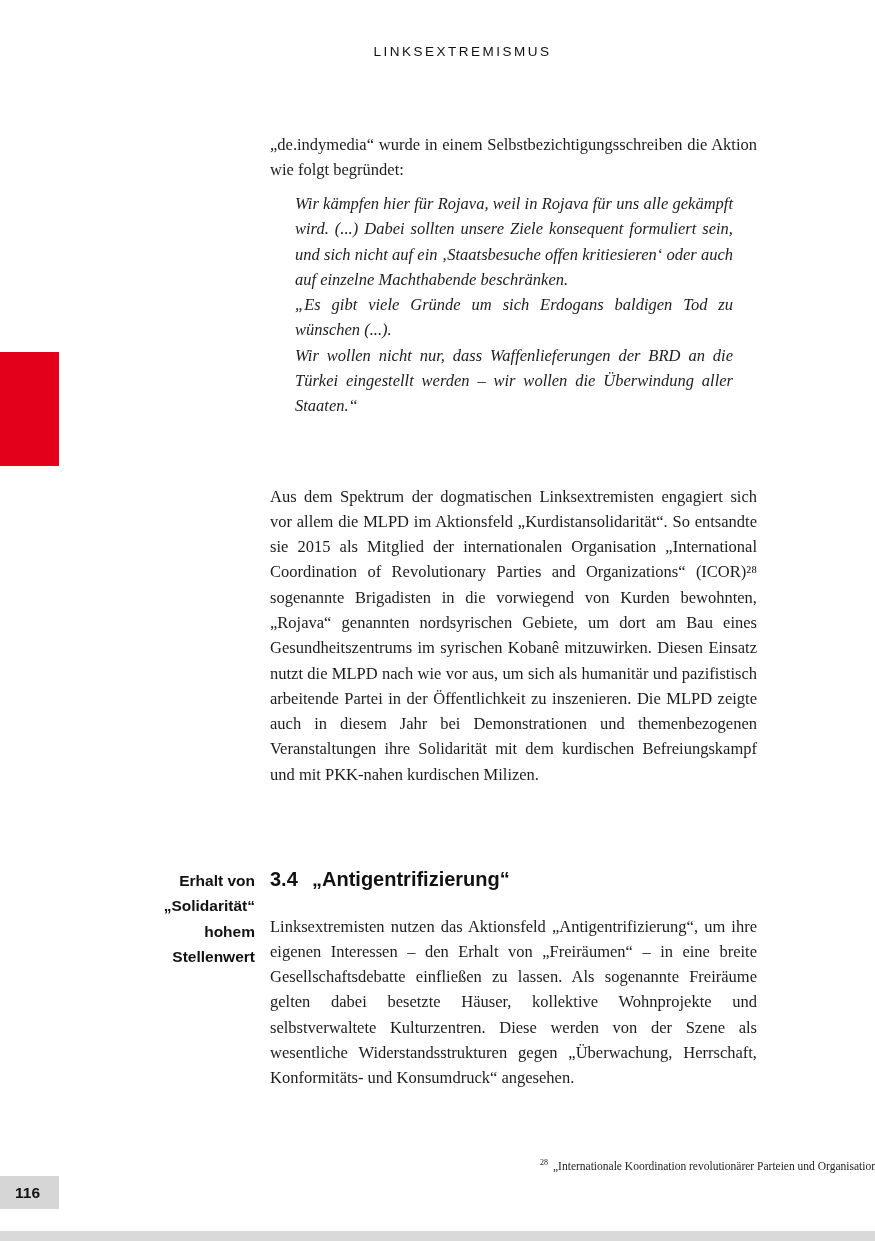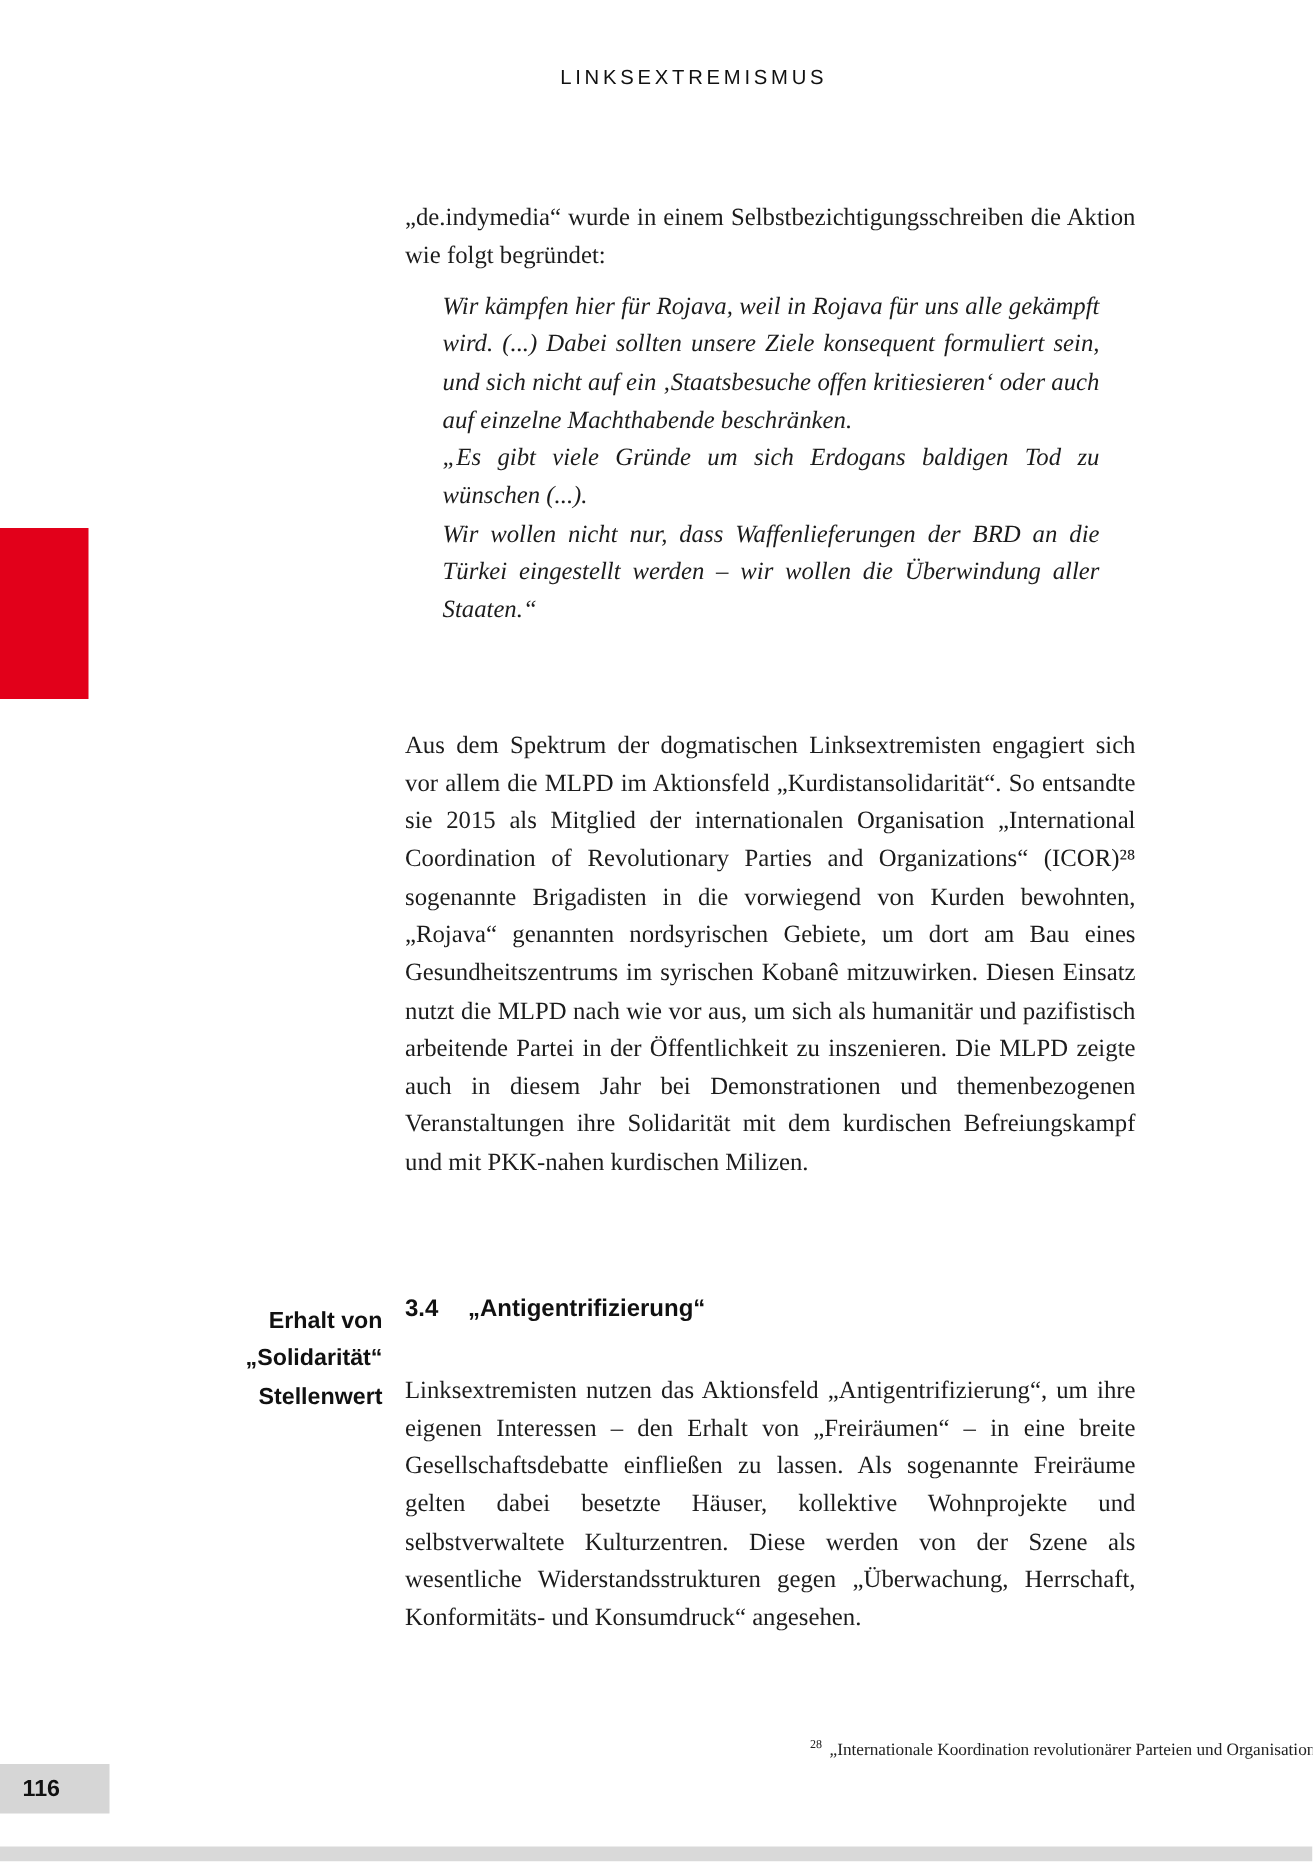--- a/index.html
+++ b/index.html
@@ -63,21 +63,21 @@
   }
   .blockquote .q-line { margin: 0; }
 
   
   .section-heading {
     position: absolute;
     left: 0;
     top: 848px;
     font-family: "Liberation Sans", sans-serif;
     font-weight: bold;
-    font-size: 16px;
+    font-size: 20px;
     color: #111;
   }
   .section-heading .sec-num {
     display: inline-block;
     width: 42px;
   }
 
   
   .margin-note {
     position: absolute;
@@ -113,21 +113,21 @@
     position: absolute;
     left: 0;
     top: 352px;
     width: 59px;
     height: 114px;
   }
   .page-tab {
     position: absolute;
     left: 0;
     top: 1176px;
-    width: 73px;
+    width: 59px;
     height: 33px;
     display: flex;
     align-items: center;
     text-align: right;
   }
   .page-number {
     font-family: "Liberation Sans", sans-serif;
     font-weight: bold;
     font-size: 15.5px;
     color: #111;
@@ -171,20 +171,21 @@
 
   <div class="footnote">
     <span class="fn-marker">28</span><span>„Internationale Koordination revolutionärer Parteien und Organisationen“.</span>
   </div>
 
 </div>
 
 <div class="margin-note">
   <div>Erhalt von</div>
   <div>„Solidarität“</div>
+  <div>hohem</div>
   <div>Stellenwert</div>
 </div>
 
 <div class="page-tab" style="background: rgb(214, 214, 214);">
   <span class="page-number">116</span>
 </div>
 
 <div class="bottom-edge" style="background: rgb(217, 217, 217);"></div>
 
 </body></html>

